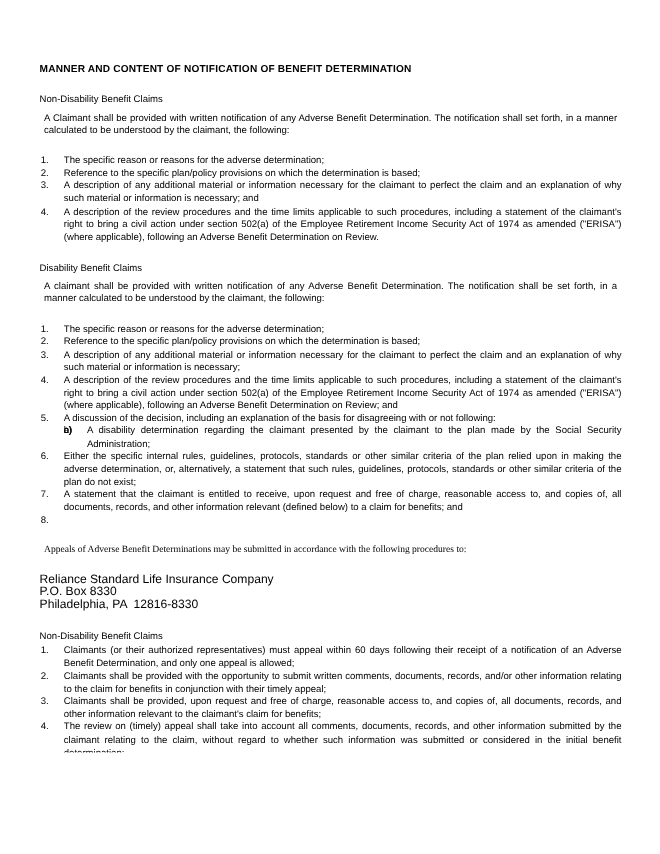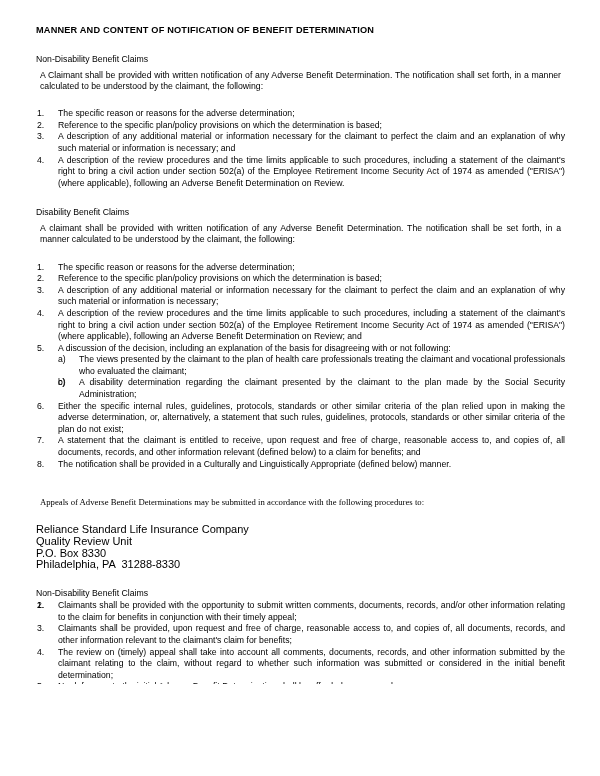--- a/index.html
+++ b/index.html
@@ -12,21 +12,21 @@
     height: 776px;
     font-family: "Liberation Sans", sans-serif;
     color: #000000;
     -webkit-font-smoothing: antialiased;
   }
   .page {
     position: relative;
     width: 600px;
     height: 684px;
     box-sizing: border-box;
-    padding: 24px 35px 0 36px;
+    padding: 56px 35px 0 36px;
     overflow: hidden;
   }
   .h1 {
     font-size: 9.2px;
     font-weight: bold;
     letter-spacing: 0.18px;
     line-height: 12px;
     margin: 0;
     padding: 0;
   }
@@ -152,69 +152,67 @@
       <li>
         <span class="marker">4.</span>
         <span>A description of the review procedures and the time limits applicable to such procedures, including a statement of the claimant's right to bring a civil action under section 502(a) of the Employee Retirement Income Security Act of 1974 as amended ("ERISA") (where applicable), following an Adverse Benefit Determination on Review; and</span>
       </li>
       <li>
         <span class="marker">5.</span>
         <span>A discussion of the decision, including an explanation of the basis for disagreeing with or not following:</span>
         <ol class="sublist">
           <li>
             <span class="marker">a)</span>
-            <span>The views presented by the claimant to the plan of health care professionals treating the claimant and vocational professionals who evaluated the claimant;</span>
           </li>
           <li>
             <span class="marker">b)</span>
           </li>
           <li>
             <span class="marker">c)</span>
             <span>A disability determination regarding the claimant presented by the claimant to the plan made by the Social Security Administration;</span>
           </li>
         </ol>
       </li>
       <li>
         <span class="marker">6.</span>
         <span>Either the specific internal rules, guidelines, protocols, standards or other similar criteria of the plan relied upon in making the adverse determination, or, alternatively, a statement that such rules, guidelines, protocols, standards or other similar criteria of the plan do not exist;</span>
       </li>
       <li>
         <span class="marker">7.</span>
         <span>A statement that the claimant is entitled to receive, upon request and free of charge, reasonable access to, and copies of, all documents, records, and other information relevant (defined below) to a claim for benefits; and</span>
       </li>
       <li>
         <span class="marker">8.</span>
-        <span>The notification shall be provided in a Culturally and Linguistically Appropriate (defined below) manner.</span>
       </li>
     </ol>
   </div>
 
   <div class="gap-lg"></div>
 
 
   <div class="gap-lg"></div>
 
   <p class="para nojust">Appeals of Adverse Benefit Determinations may be submitted in accordance with the following procedures to:</p>
 
   <div class="gap-lg"></div>
 
   <div>
     <div class="addr-line">Reliance Standard Life Insurance Company</div>
-    <div class="addr-line">Quality Review Unit</div>
     <div class="addr-line">P.O. Box 8330</div>
-    <div class="addr-line">Philadelphia, PA  31288-8330</div>
+    <div class="addr-line">Philadelphia, PA  12816-8330</div>
   </div>
 
   <div class="gap-lg"></div>
 
   <div>
     <div class="sub-head">Non-Disability Benefit Claims</div>
     <ol class="olist tight-list">
       <li>
         <span class="marker">1.</span>
+        <span>Claimants (or their authorized representatives) must appeal within 60 days following their receipt of a notification of an Adverse Benefit Determination, and only one appeal is allowed;</span>
       </li>
       <li>
         <span class="marker">2.</span>
         <span>Claimants shall be provided with the opportunity to submit written comments, documents, records, and/or other information relating to the claim for benefits in conjunction with their timely appeal;</span>
       </li>
       <li>
         <span class="marker">3.</span>
         <span>Claimants shall be provided, upon request and free of charge, reasonable access to, and copies of, all documents, records, and other information relevant to the claimant's claim for benefits;</span>
       </li>
       <li>

